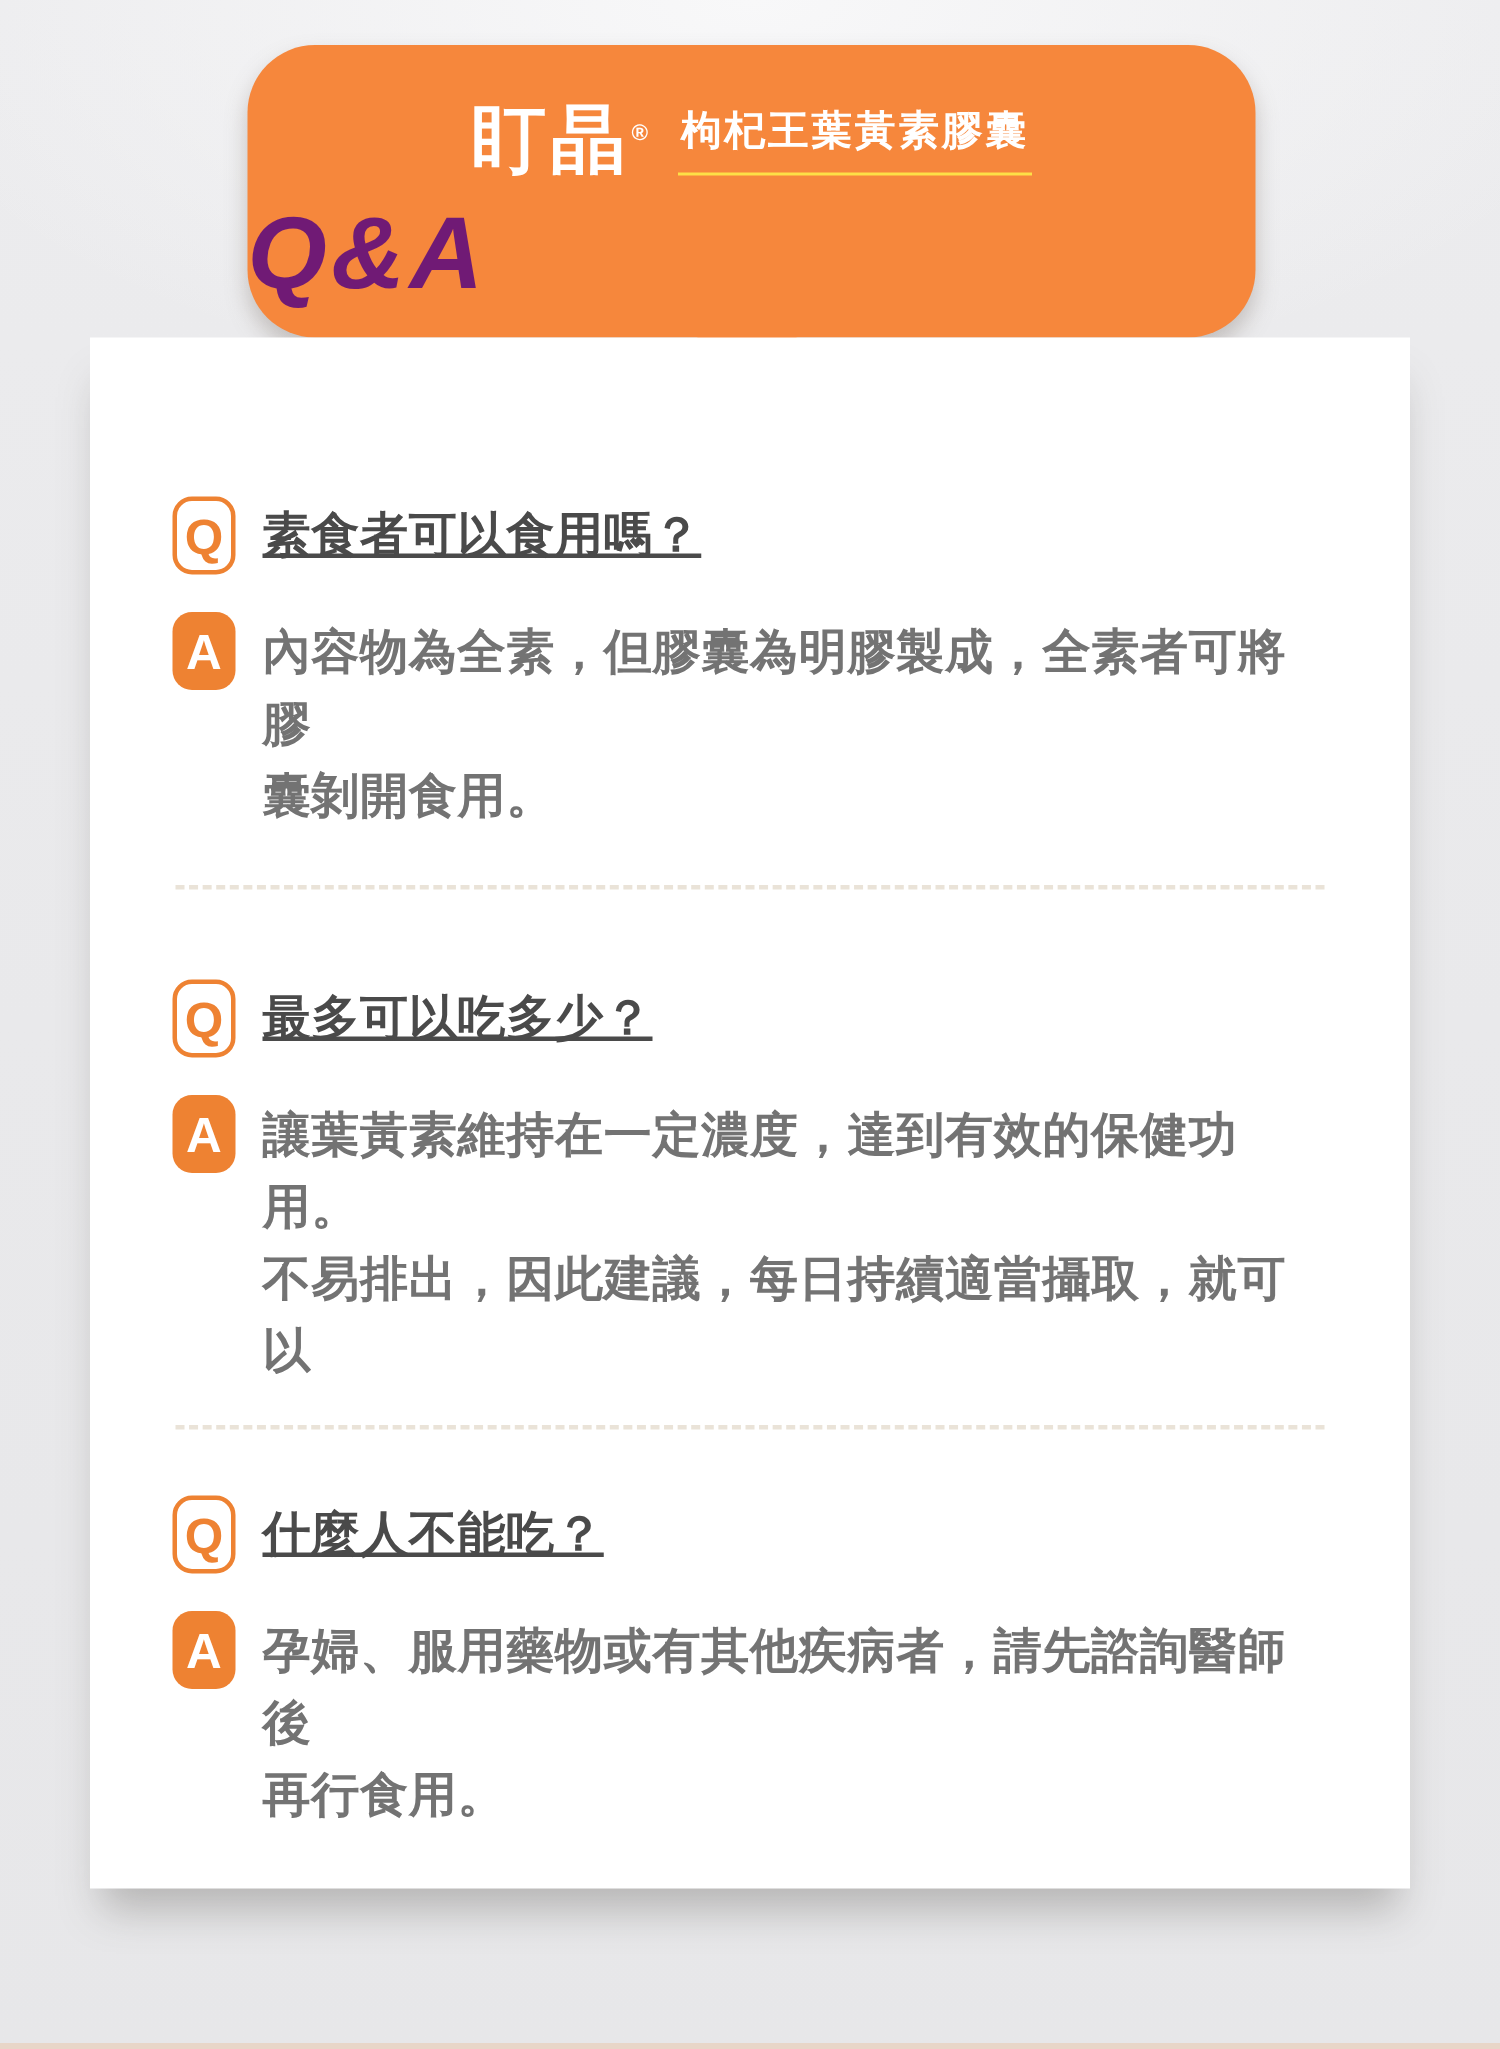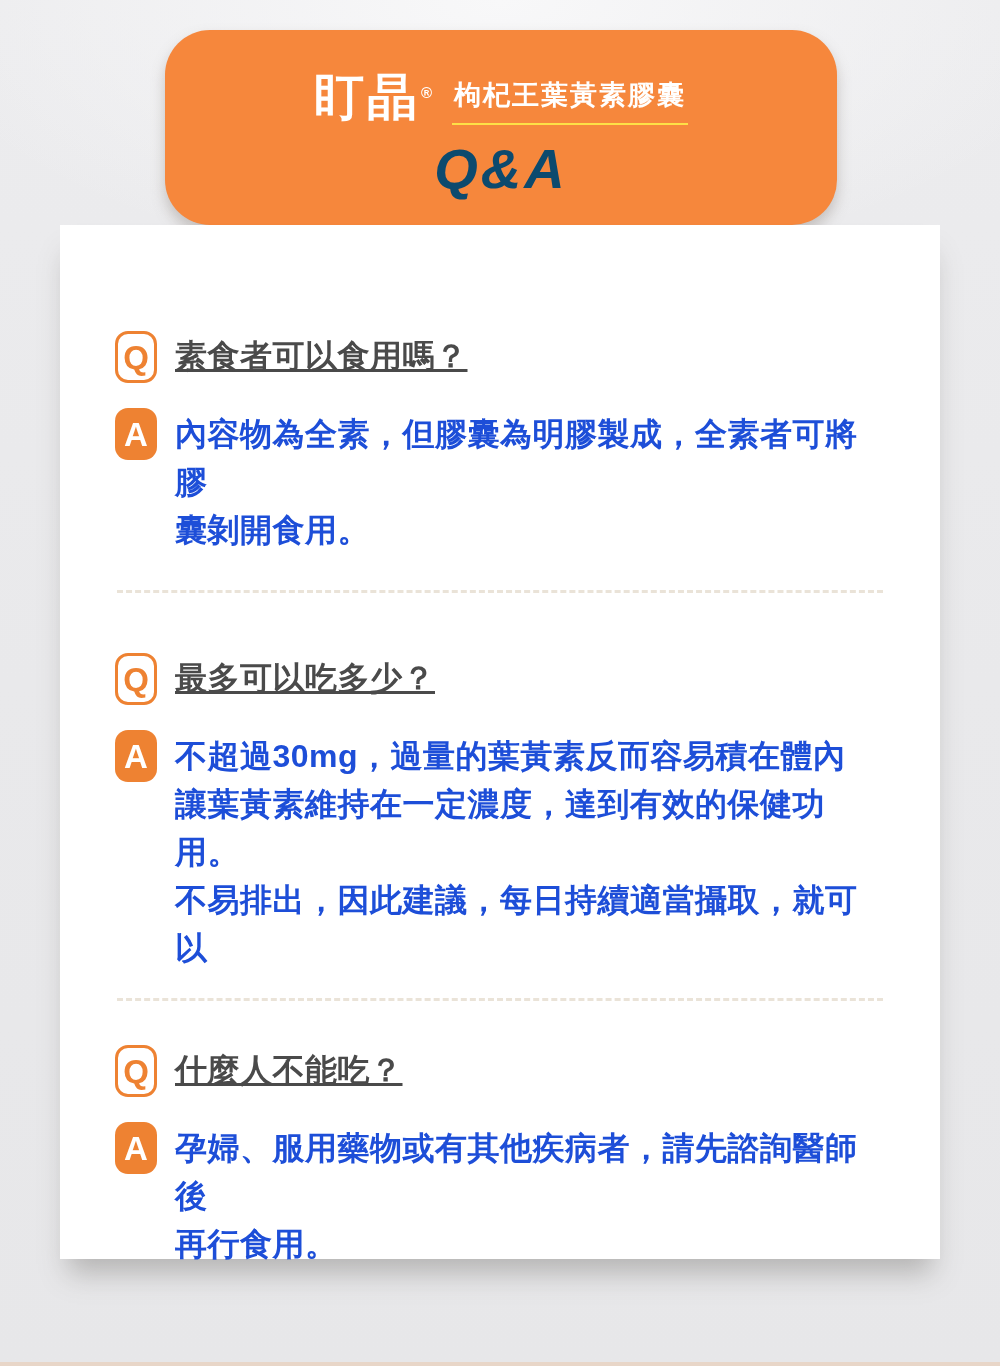--- a/index.html
+++ b/index.html
@@ -24,21 +24,21 @@
     top: 30px;
     width: 672px;
     height: 195px;
     background: #f6873c;
     border-radius: 45px;
     box-shadow: 0 8px 14px rgba(120, 110, 100, 0.35);
   }
   .logo-row {
     display: flex;
     justify-content: center;
-    align-items: flex-end;
+    align-items: center;
     gap: 24px;
     padding-top: 30px;
     height: 95px;
   }
   .brand {
     position: relative;
     color: #ffffff;
     font-size: 50px;
     line-height: 56px;
     font-weight: 900;
@@ -56,27 +56,27 @@
     color: #ffffff;
     font-size: 27px;
     font-weight: 800;
     letter-spacing: 2px;
     border-bottom: 2px solid #fde047;
     padding: 0 2px 10px 2px;
     margin-left: 8px;
   }
   .qa-title {
     margin-top: 2px;
-    text-align: center;
-    font-size: 56px;
+    text-align: left;
+    font-size: 68px;
     line-height: 84px;
     font-weight: 900;
     font-style: italic;
     letter-spacing: 3px;
-    color: #0c4a6e;
+    color: #701a75;
   }
 
   
   .pointer {
     position: absolute;
     top: 224px;
     left: 464px;
     width: 0;
     height: 0;
     border-left: 34px solid transparent;
@@ -133,21 +133,21 @@
     font-weight: 800;
     color: #4a4a4a;
     letter-spacing: 0.5px;
     text-decoration: underline;
   }
   .a-text {
     width: 712px;
     margin-top: 2px;
     font-size: 32px;
     font-weight: 700;
-    color: #1d4ed8;
+    color: #737373;
     line-height: 48px;
     letter-spacing: 0.5px;
   }
 
   .sep {
     border: none;
     border-top: 3px dashed #eae3d8;
   }
   .sep-1 { margin: 36px 2px 60px 2px; }
   .sep-2 { margin: 26px 2px 44px 2px; }
@@ -198,21 +198,20 @@
     <hr class="sep sep-1">
 
     <div class="qa-item">
       <div class="q-row">
         <span class="badge badge-q">Q</span>
         <span class="q-text">最多可以吃多少？</span>
       </div>
       <div class="a-row">
         <span class="badge badge-a">A</span>
         <div class="a-text">
-          <div>不超過30mg，過量的葉黃素反而容易積在體內</div>
           <div>讓葉黃素維持在一定濃度，達到有效的保健功用。</div>
           <div>不易排出，因此建議，每日持續適當攝取，就可以</div>
         </div>
       </div>
     </div>
 
     <hr class="sep sep-2">
 
     <div class="qa-item">
       <div class="q-row">

